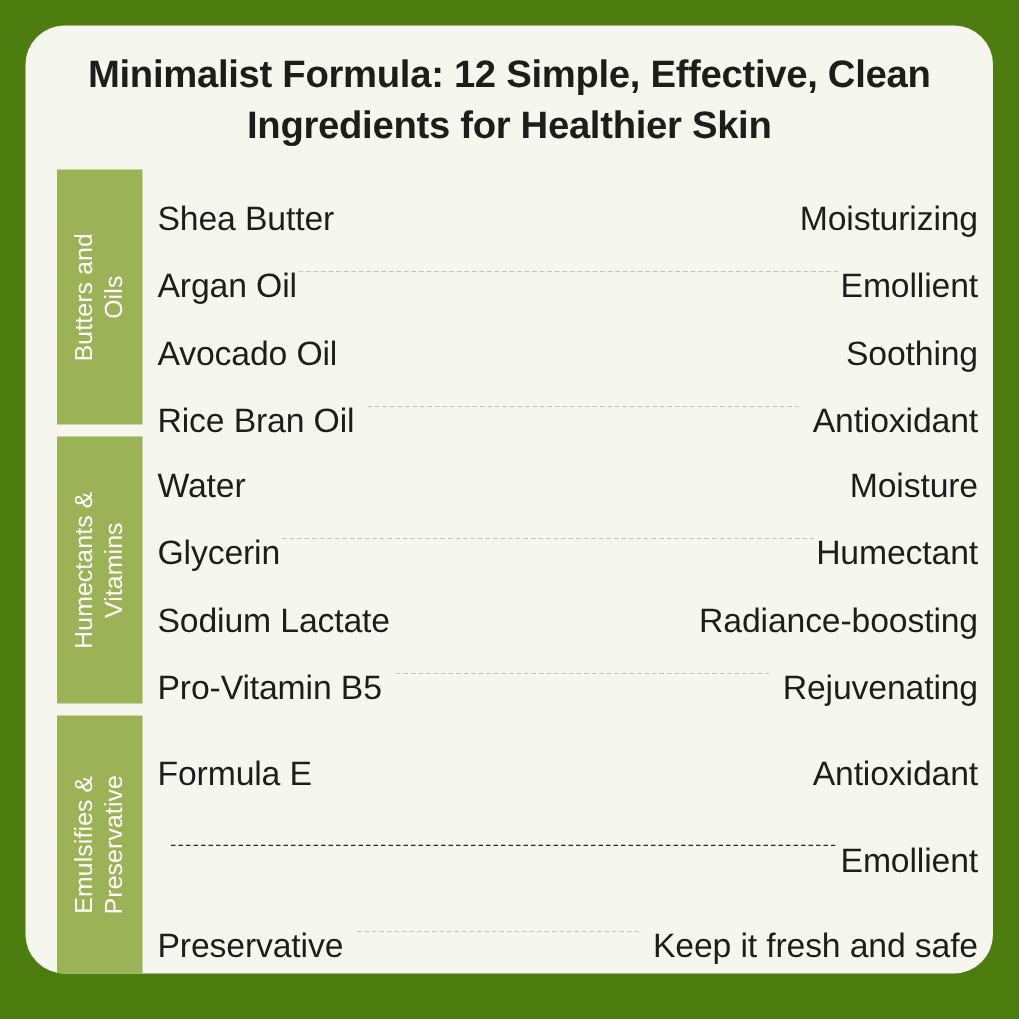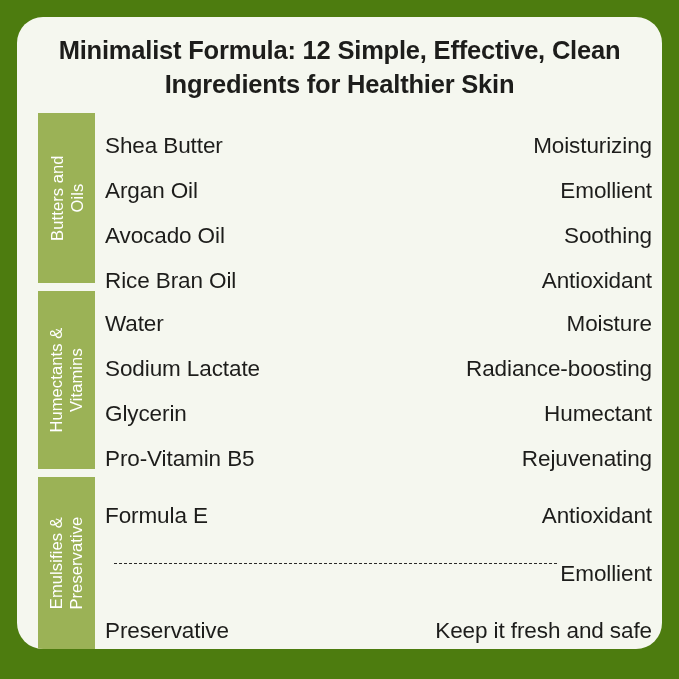--- a/index.html
+++ b/index.html
@@ -181,28 +181,28 @@
             <span class="l2">Vitamins</span>
           </span>
         </div>
         <div class="rows">
           <div class="row">
             <span class="ing">Water</span>
             <span class="leader lead-pad-l lead-pad-r"></span>
             <span class="ben">Moisture</span>
           </div>
           <div class="row">
+            <span class="ing">Glycerin</span>
+            <span class="leader lead-tight"></span>
+            <span class="ben">Humectant</span>
+          </div>
+          <div class="row">
             <span class="ing">Sodium Lactate</span>
             <span class="leader lead-pad-l"></span>
             <span class="ben">Radiance-boosting</span>
-          </div>
-          <div class="row">
-            <span class="ing">Glycerin</span>
-            <span class="leader lead-tight"></span>
-            <span class="ben">Humectant</span>
           </div>
           <div class="row">
             <span class="ing">Pro-Vitamin B5</span>
             <span class="leader lead-pad-l lead-pad-r"></span>
             <span class="ben">Rejuvenating</span>
           </div>
         </div>
       </div>
 
       <div class="group" style="height:172px;">

